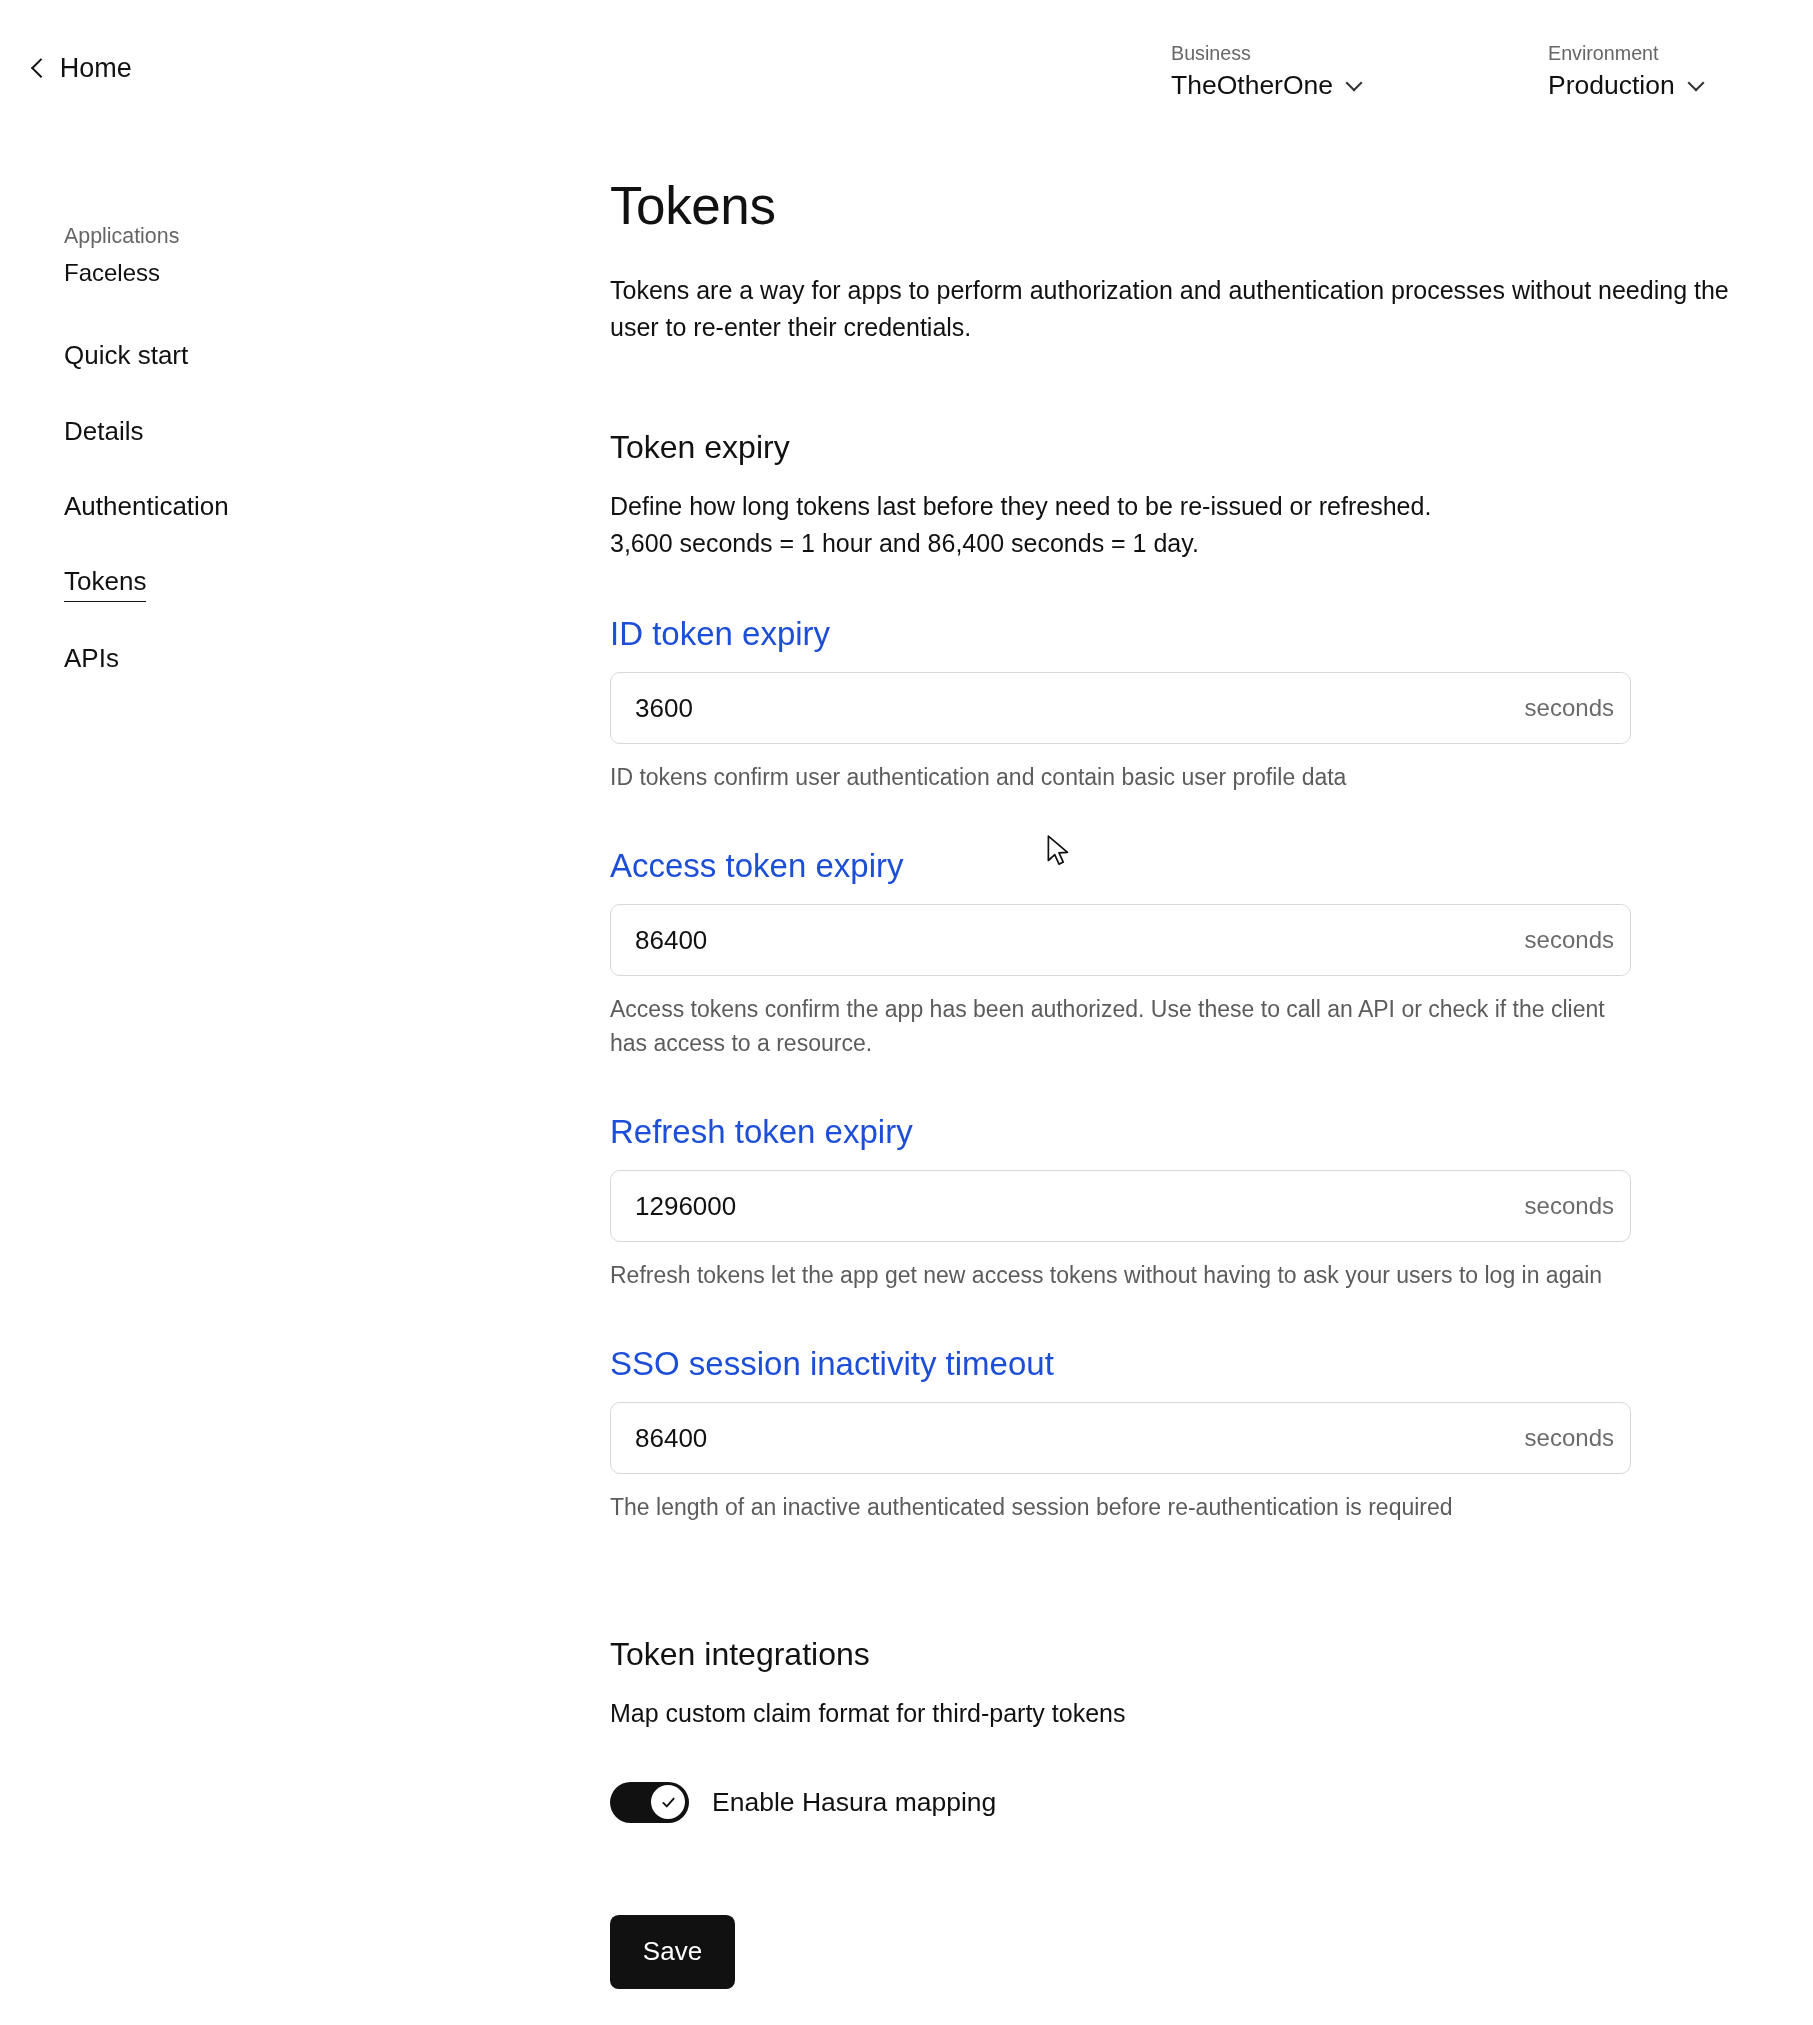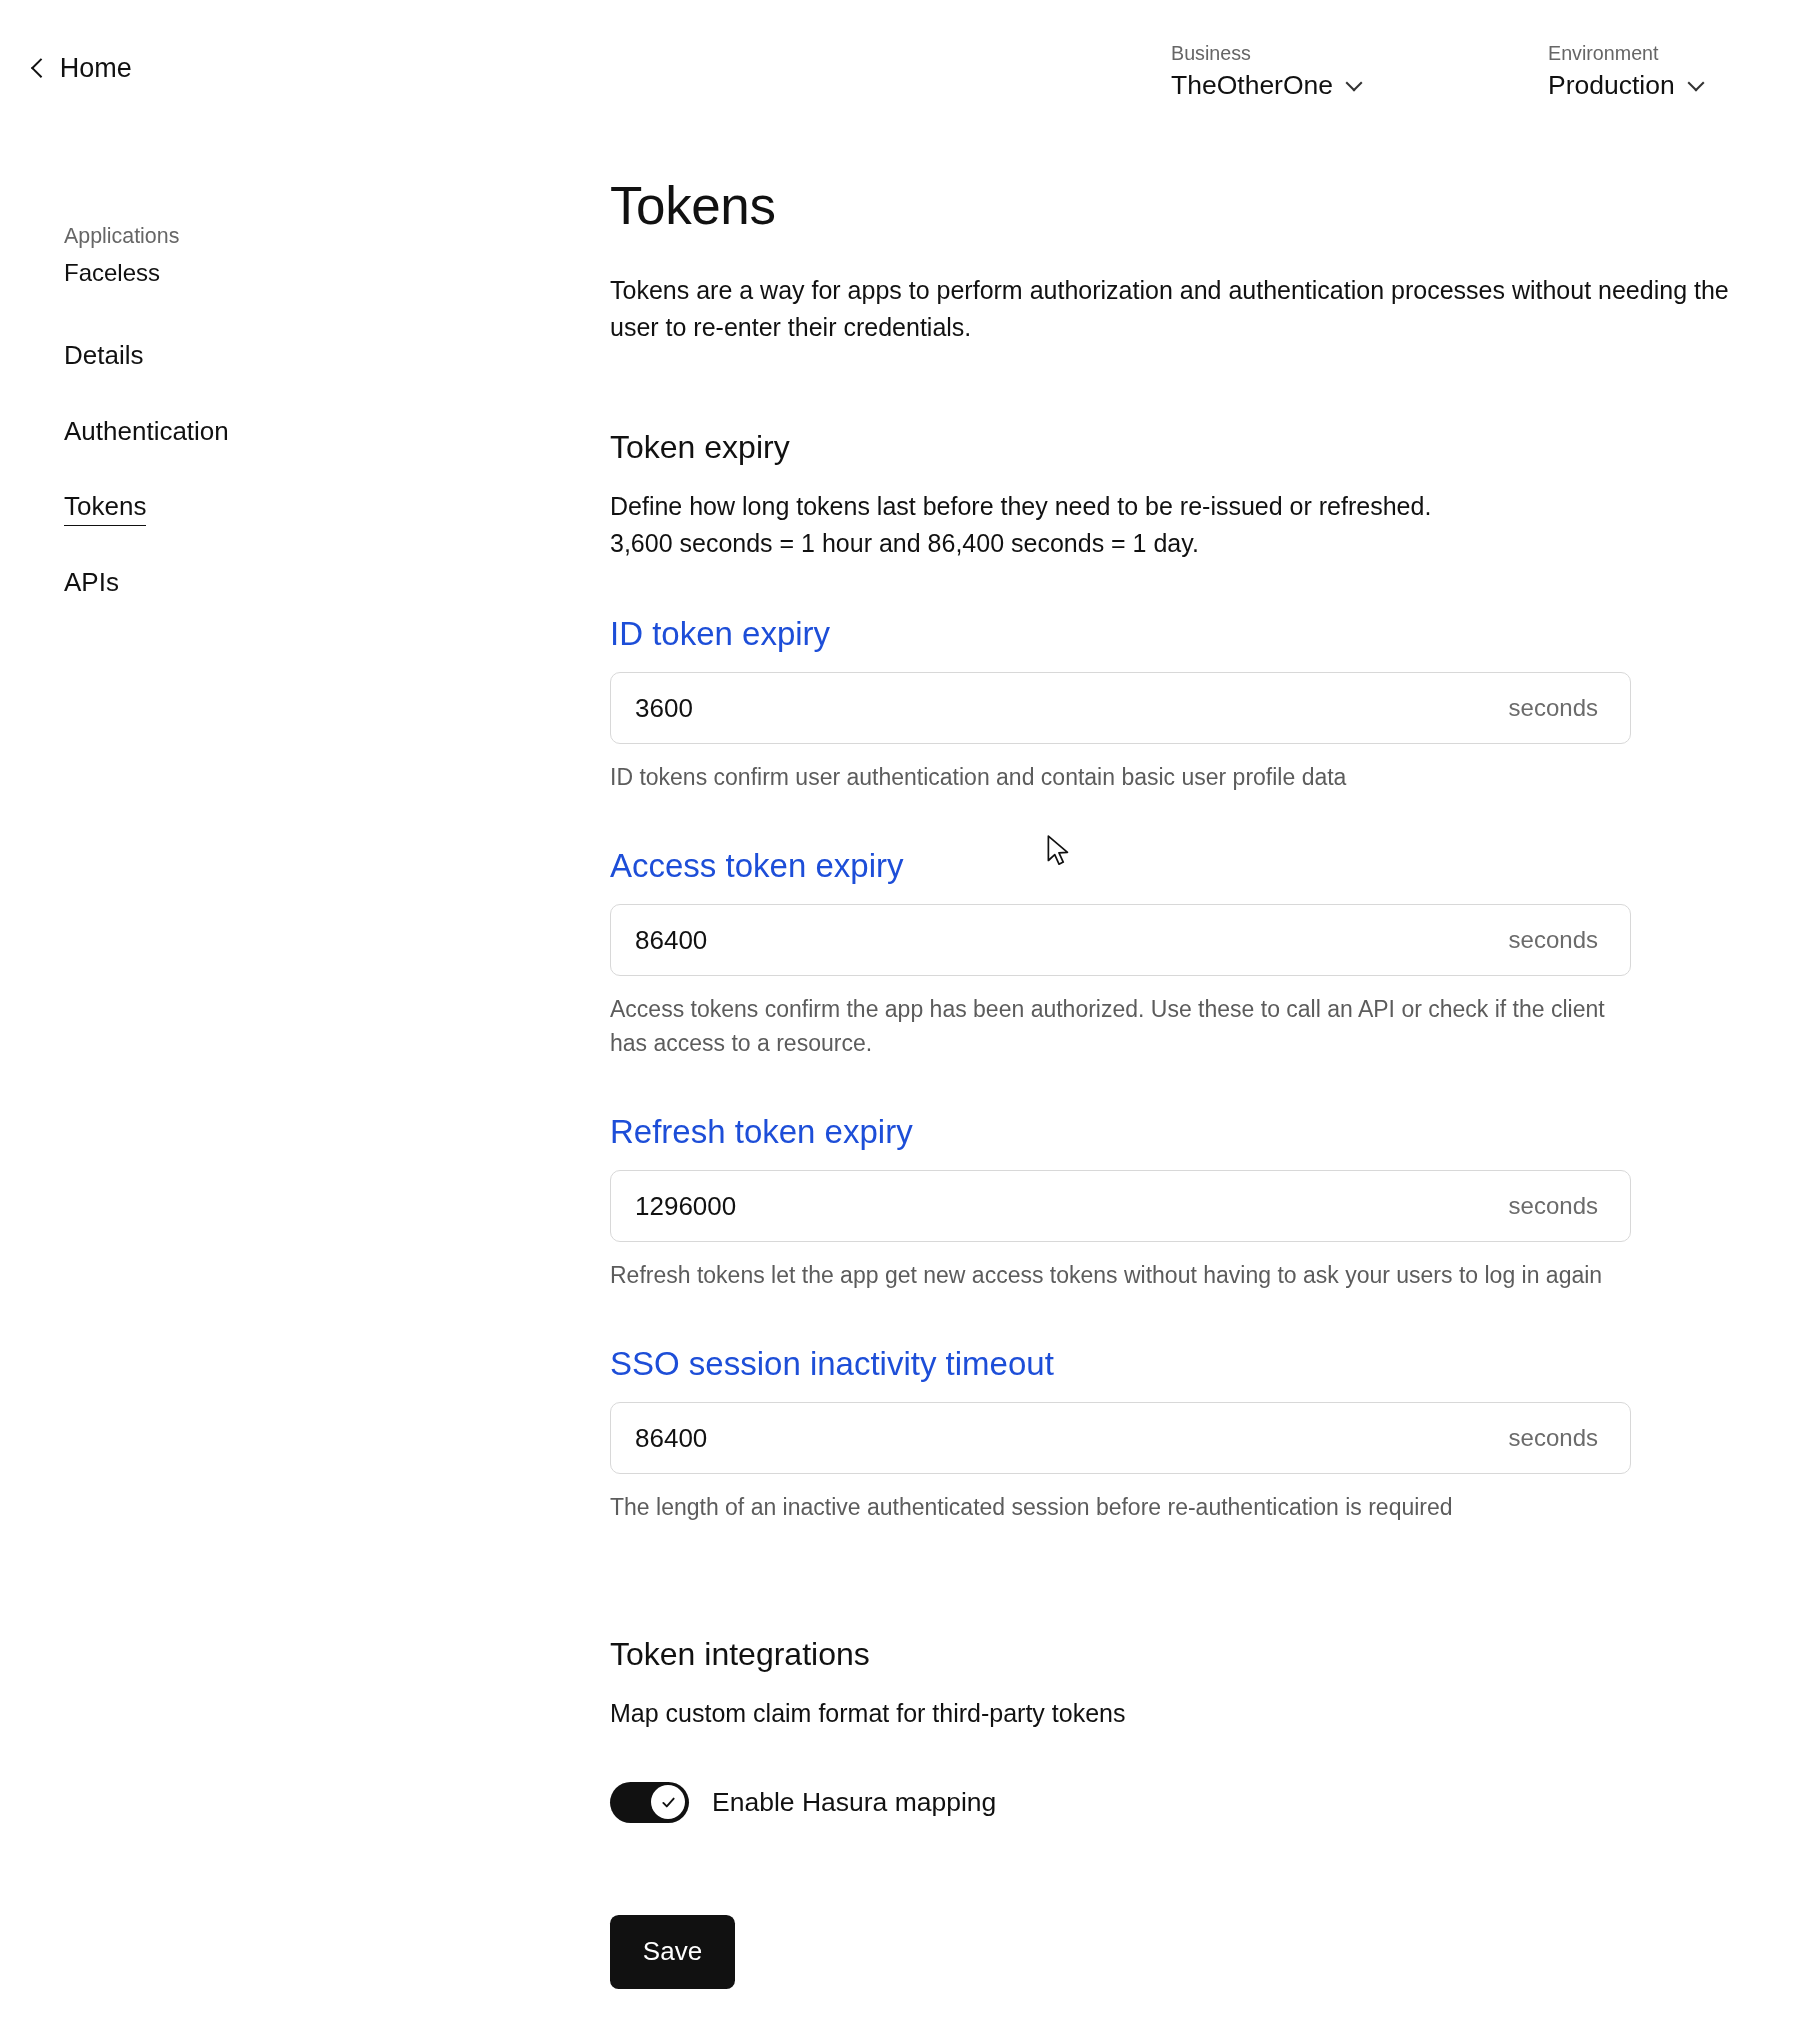--- a/index.html
+++ b/index.html
@@ -164,21 +164,21 @@
     background: transparent;
     font-family: "Liberation Sans", sans-serif;
     font-size: 26px;
     color: #111;
     padding: 0 24px;
     width: 770px;
     height: 100%;
   }
   .input-suffix {
     position: absolute;
-    right: 32px;
+    right: 16px;
     font-size: 24px;
     color: #6b6b6b;
   }
   .field-help {
     margin-top: 17px;
     font-size: 23px;
     line-height: 1.45;
     color: #5c5c5c;
     width: 1010px;
   }
@@ -265,20 +265,23 @@
       </span>
     </div>
   </div>
 </div>
 
 <div class="sidebar">
   <div class="side-kicker">Applications</div>
   <div class="side-app">Faceless</div>
 
   <div class="nav-row">
+    <div class="nav-item">Quick start</div>
+  </div>
+  <div class="nav-row">
     <div class="nav-item">Details</div>
   </div>
   <div class="nav-row">
     <div class="nav-item">Authentication</div>
   </div>
   <div class="nav-row">
     <div class="nav-item active">Tokens</div>
   </div>
   <div class="nav-row">
     <div class="nav-item">APIs</div>

